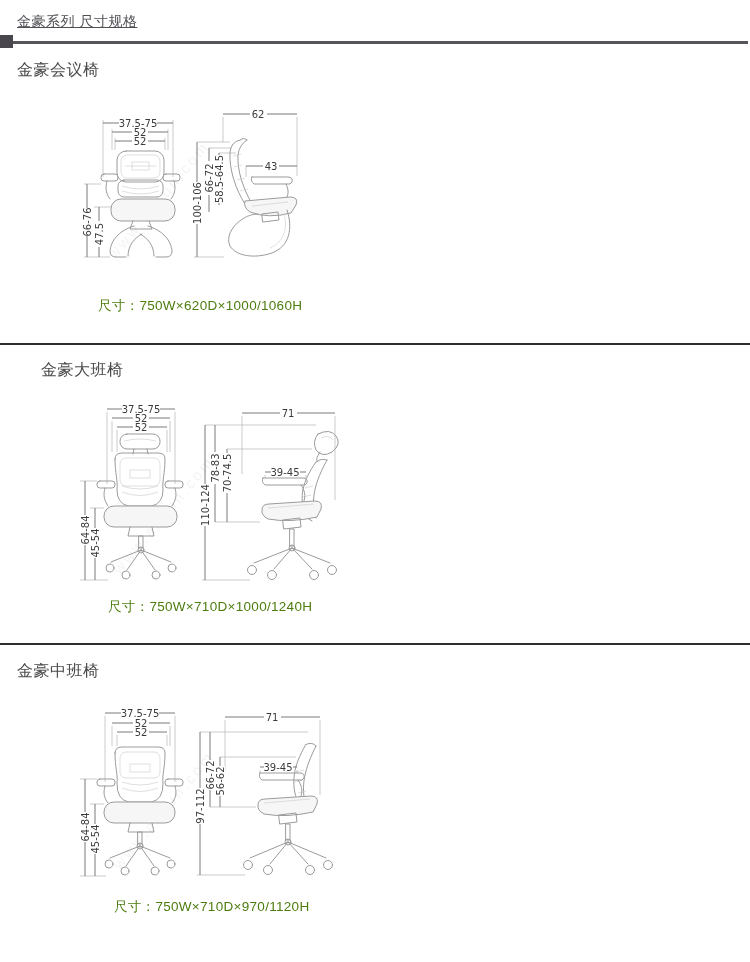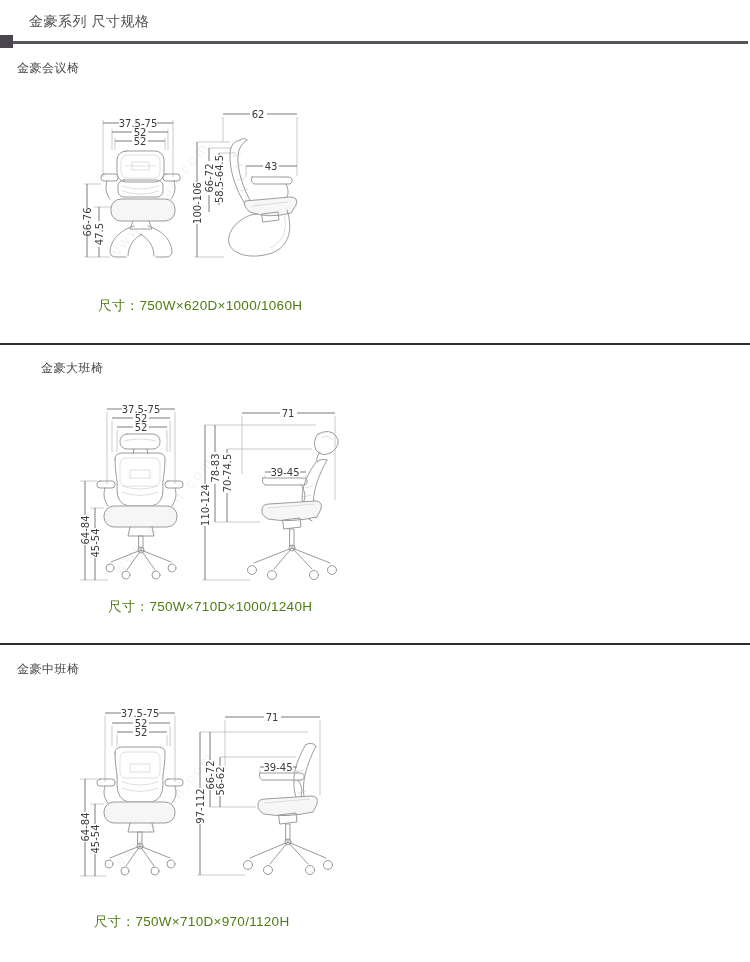--- a/index.html
+++ b/index.html
@@ -2,40 +2,40 @@
 <html><head>
 <meta charset="utf-8">
 <style>
   * { margin:0; padding:0; box-sizing:border-box; }
   html,body { background:#ffffff; }
   body {
     width:750px; height:962px; position:relative; overflow:hidden;
     font-family:"Liberation Sans","DejaVu Sans",sans-serif;
   }
   .page-title {
-    position:absolute; left:29px; top:13px;
-    font-size:14px; font-weight:normal; color:#504e54; letter-spacing:0.5px;
+    position:absolute; left:17px; top:13px;
+    font-size:14px; font-weight:normal; color:#504e54; letter-spacing:0.5px;text-decoration:underline;
   }
   .header-square {
     position:absolute; left:0; top:35px; width:13px; height:13px; background:#49474d;
   }
   .header-rule {
     position:absolute; left:13px; top:41px; width:735px; height:3px; background:#57555b;
   }
   .section-title {
     position:absolute; left:17px;
-    font-size:12px; font-weight:normal; color:#4a4a4a; letter-spacing:0.5px;
+    font-size:16px; font-weight:normal; color:#4a4a4a; letter-spacing:0.5px;
   }
   .t1 { top:60px; } .t2 { top:360px;margin-left:24px; } .t3 { top:661px; }
   .size-label {
     position:absolute; font-size:13.5px; color:#4d7c0f; letter-spacing:0.3px;
   }
   .s1 { left:98px;  top:297px; }
   .s2 { left:108px; top:598px; }
-  .s3 { left:94px; top:898px;margin-top:15px; }
+  .s3 { left:114px; top:898px; }
   .divider {
     position:absolute; left:0; width:750px; height:2px; background:#2e2e2e;
   }
   .d1 { top:343px; } .d2 { top:643px; }
   svg.diagram { position:absolute; }
   .svg1 { left:70px;  top:96px; }
   .svg2 { left:75px;  top:398px; }
   .svg3 { left:75px;  top:700px; }
   
   .dim   { stroke:#6c6c6c; stroke-width:0.9; fill:none; }

